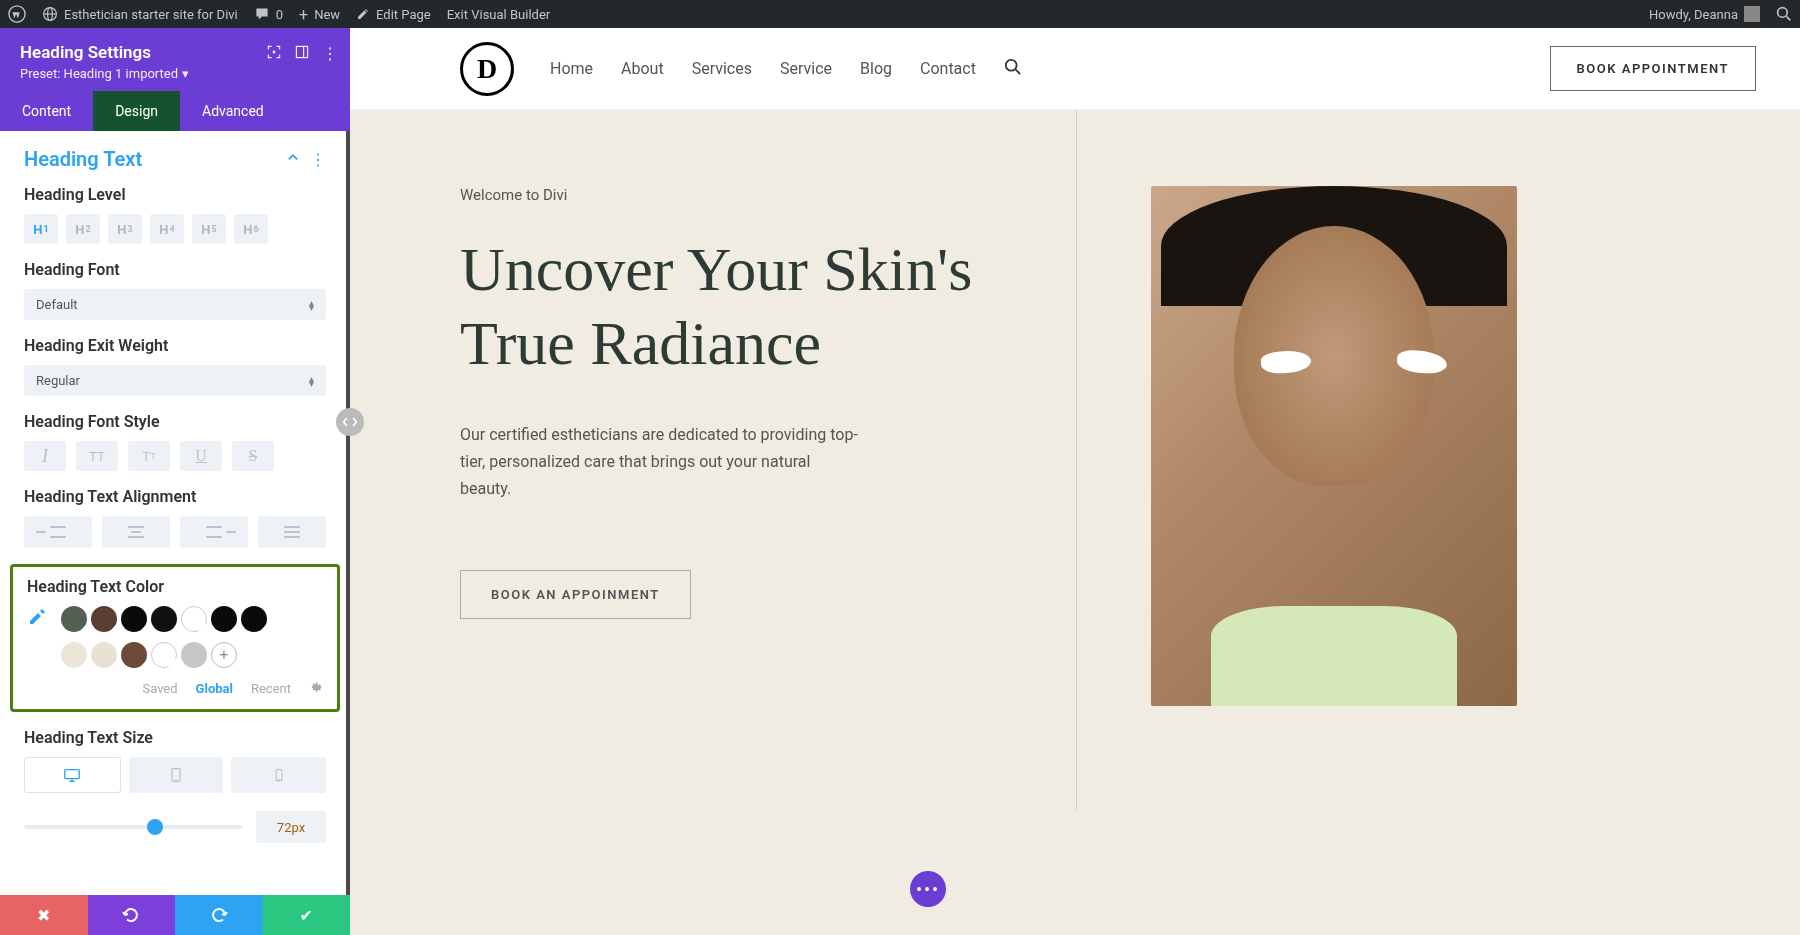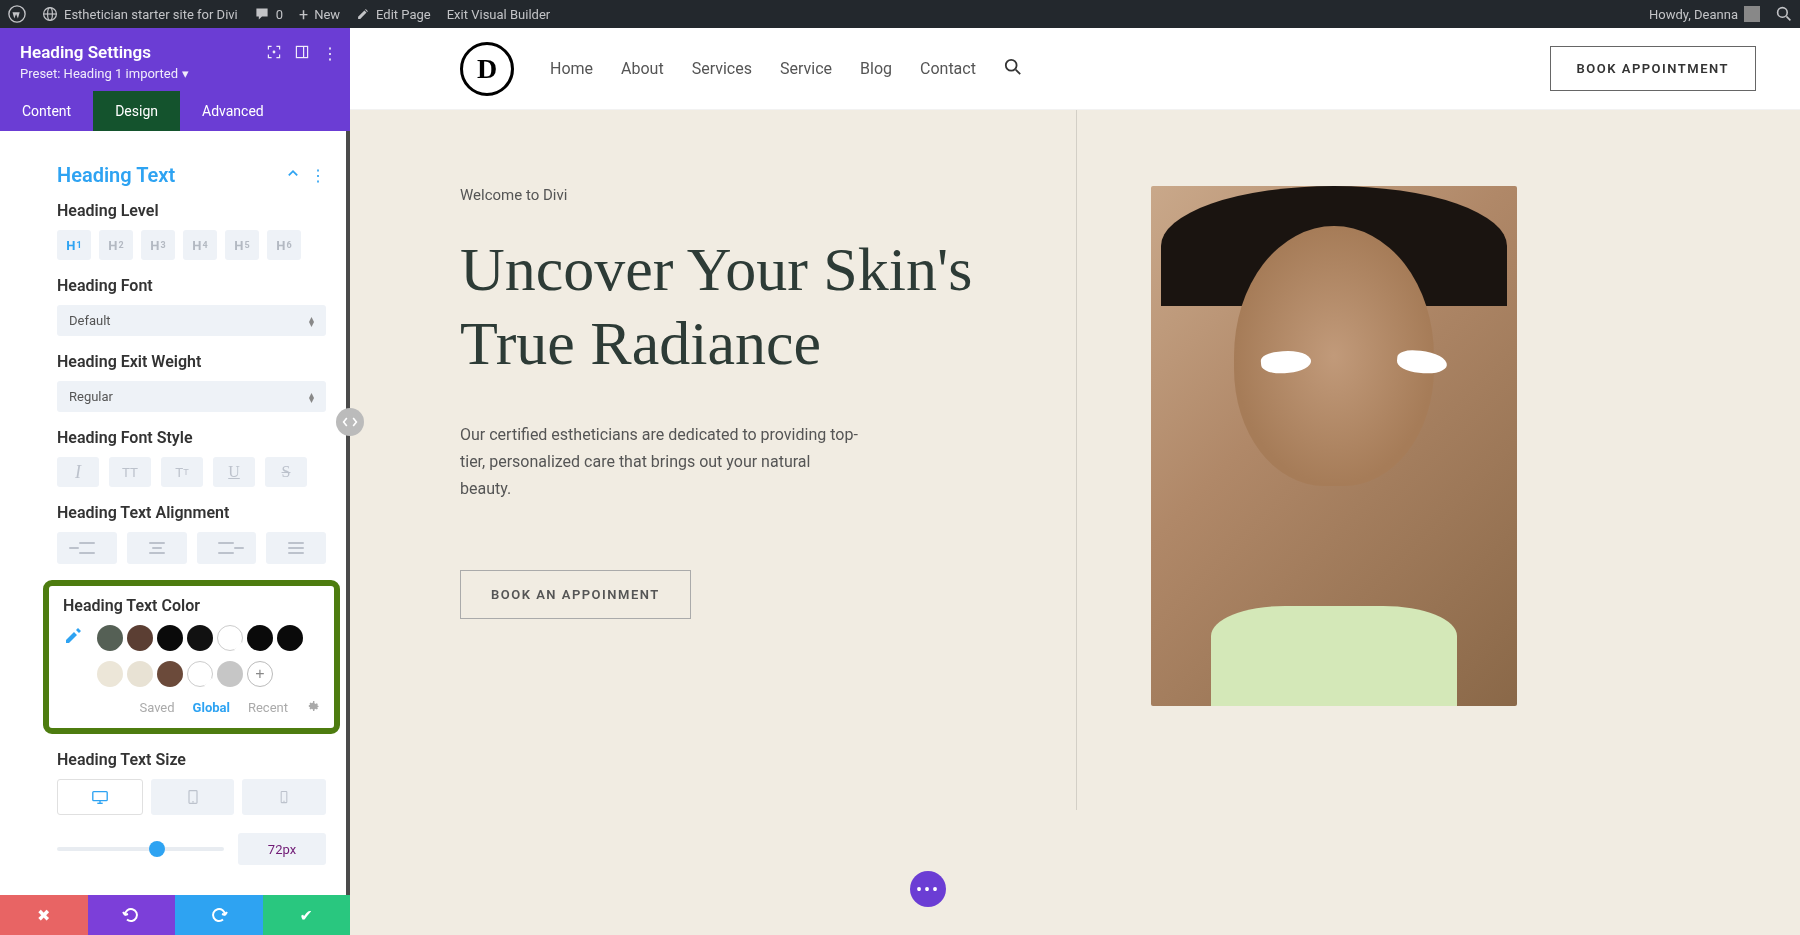--- a/index.html
+++ b/index.html
@@ -22,21 +22,21 @@
 .sb-preset { font-size: 13px; margin-top: 4px; opacity: 0.9; display: flex; align-items: center; gap: 4px; }
 .sb-header-icons { position: absolute; right: 12px; top: 16px; display: flex; gap: 12px; }
 .sb-header-icons span { cursor: pointer; opacity: 0.9; }
 
 
 .tabs { display: flex; background: #6b3dd4; }
 .tab { flex: 0 0 auto; padding: 12px 22px; color: #fff; font-size: 14px; cursor: pointer; }
 .tab.active { background: #14532d; }
 
 
-.sb-content { flex: 1; overflow-y: auto; padding: 32px 20px 16px 24px; border-right: 4px solid #4a4a4a; margin-left: 33px; }
+.sb-content { flex: 1; overflow-y: auto; padding: 16px 20px 16px 24px; border-right: 4px solid #4a4a4a; }
 .section-title-row { display: flex; align-items: center; justify-content: space-between; margin-bottom: 14px; }
 .section-title { color: #2ea3f2; font-size: 20px; font-weight: 600; }
 .section-actions { display: flex; gap: 10px; color: #2ea3f2; }
 .field-label { font-size: 16px; font-weight: 600; color: #333; margin: 16px 0 10px; }
 .field-label.first { margin-top: 4px; }
 
 
 .h-levels { display: flex; gap: 8px; }
 .h-btn { width: 34px; height: 30px; background: #eef2f7; border-radius: 3px; display: flex; align-items: center; justify-content: center; font-size: 13px; font-weight: 700; color: #b3b9c2; cursor: pointer; }
 .h-btn .sub { font-size: 9px; margin-left: 1px; }
@@ -49,21 +49,21 @@
 
 .style-btns { display: flex; gap: 10px; }
 .style-btn { width: 42px; height: 30px; background: #eef2f7; border-radius: 3px; display: flex; align-items: center; justify-content: center; color: #bcc2cc; cursor: pointer; font-family: Georgia, serif; }
 
 
 .align-btns { display: flex; gap: 10px; }
 .align-btn { flex: 1; height: 32px; background: #eef2f7; border-radius: 3px; display: flex; flex-direction: column; justify-content: center; align-items: center; gap: 3px; cursor: pointer; }
 .align-line { height: 2px; background: #bcc2cc; border-radius: 1px; }
 
 
-.color-section { border: 6px solid #4d7c0f; border-radius: 9px; margin: 16px -14px 0; padding: 10px 14px 12px; }
+.color-section { border: 3px solid #4d7c0f; border-radius: 4px; margin: 16px -14px 0; padding: 10px 14px 12px; }
 .color-row { display: flex; align-items: center; gap: 10px; margin-top: 10px; }
 .eyedropper { color: #2ea3f2; font-size: 18px; cursor: pointer; width: 24px; }
 .swatches { display: flex; gap: 4px; flex-wrap: wrap; }
 .swatch { width: 26px; height: 26px; border-radius: 50%; cursor: pointer; position: relative; border: none; }
 .swatch.corner::after { content: ''; position: absolute; bottom: 0; right: 0; width: 0; height: 0; border-left: 8px solid transparent; border-bottom: 8px solid #fff; }
 .swatch.outline { border: 1px solid #ccc; background: #fff; }
 .swatch.add { border: 1px solid #bbb; background: #fff; display: flex; align-items: center; justify-content: center; color: #888; font-size: 16px; font-weight: 300; }
 .color-tabs { display: flex; gap: 18px; justify-content: flex-end; margin-top: 12px; font-size: 13px; align-items: center; }
 .ct { color: #aaa; cursor: pointer; }
 .ct.active { color: #2ea3f2; font-weight: 700; }
@@ -71,21 +71,21 @@
 
 
 .device-tabs { display: flex; gap: 8px; }
 .dev-tab { flex: 1; height: 36px; background: #eef2f7; border-radius: 3px; display: flex; align-items: center; justify-content: center; color: #bcc2cc; cursor: pointer; }
 .dev-tab.active { background: #fff; border: 1px solid #e0e0e0; color: #2ea3f2; }
 
 
 .slider-row { display: flex; align-items: center; gap: 14px; margin-top: 18px; }
 .slider-track { flex: 1; height: 4px; background: #e8ecf1; border-radius: 2px; position: relative; }
 .slider-thumb { position: absolute; top: 50%; transform: translate(-50%, -50%); width: 16px; height: 16px; background: #2ea3f2; border-radius: 50%; cursor: pointer; }
-.slider-val { width: 88px; height: 32px; background: #eef2f7; border-radius: 3px; display: flex; align-items: center; justify-content: center; font-size: 13px; color: #701a75; }
+.slider-val { width: 70px; height: 32px; background: #eef2f7; border-radius: 3px; display: flex; align-items: center; justify-content: center; font-size: 13px; color: #a16207; }
 
 
 .resize-handle { position: absolute; right: -14px; top: 380px; width: 28px; height: 28px; background: #bbb; border-radius: 50%; display: flex; align-items: center; justify-content: center; color: #fff; cursor: ew-resize; z-index: 10; }
 
 
 .bottom-bar { display: flex; height: 40px; }
 .bb-btn { flex: 1; display: flex; align-items: center; justify-content: center; color: #fff; cursor: pointer; font-size: 16px; }
 .bb-cancel { background: #e86464; }
 .bb-undo { background: #7c3fd9; }
 .bb-redo { background: #2ea3f2; }

